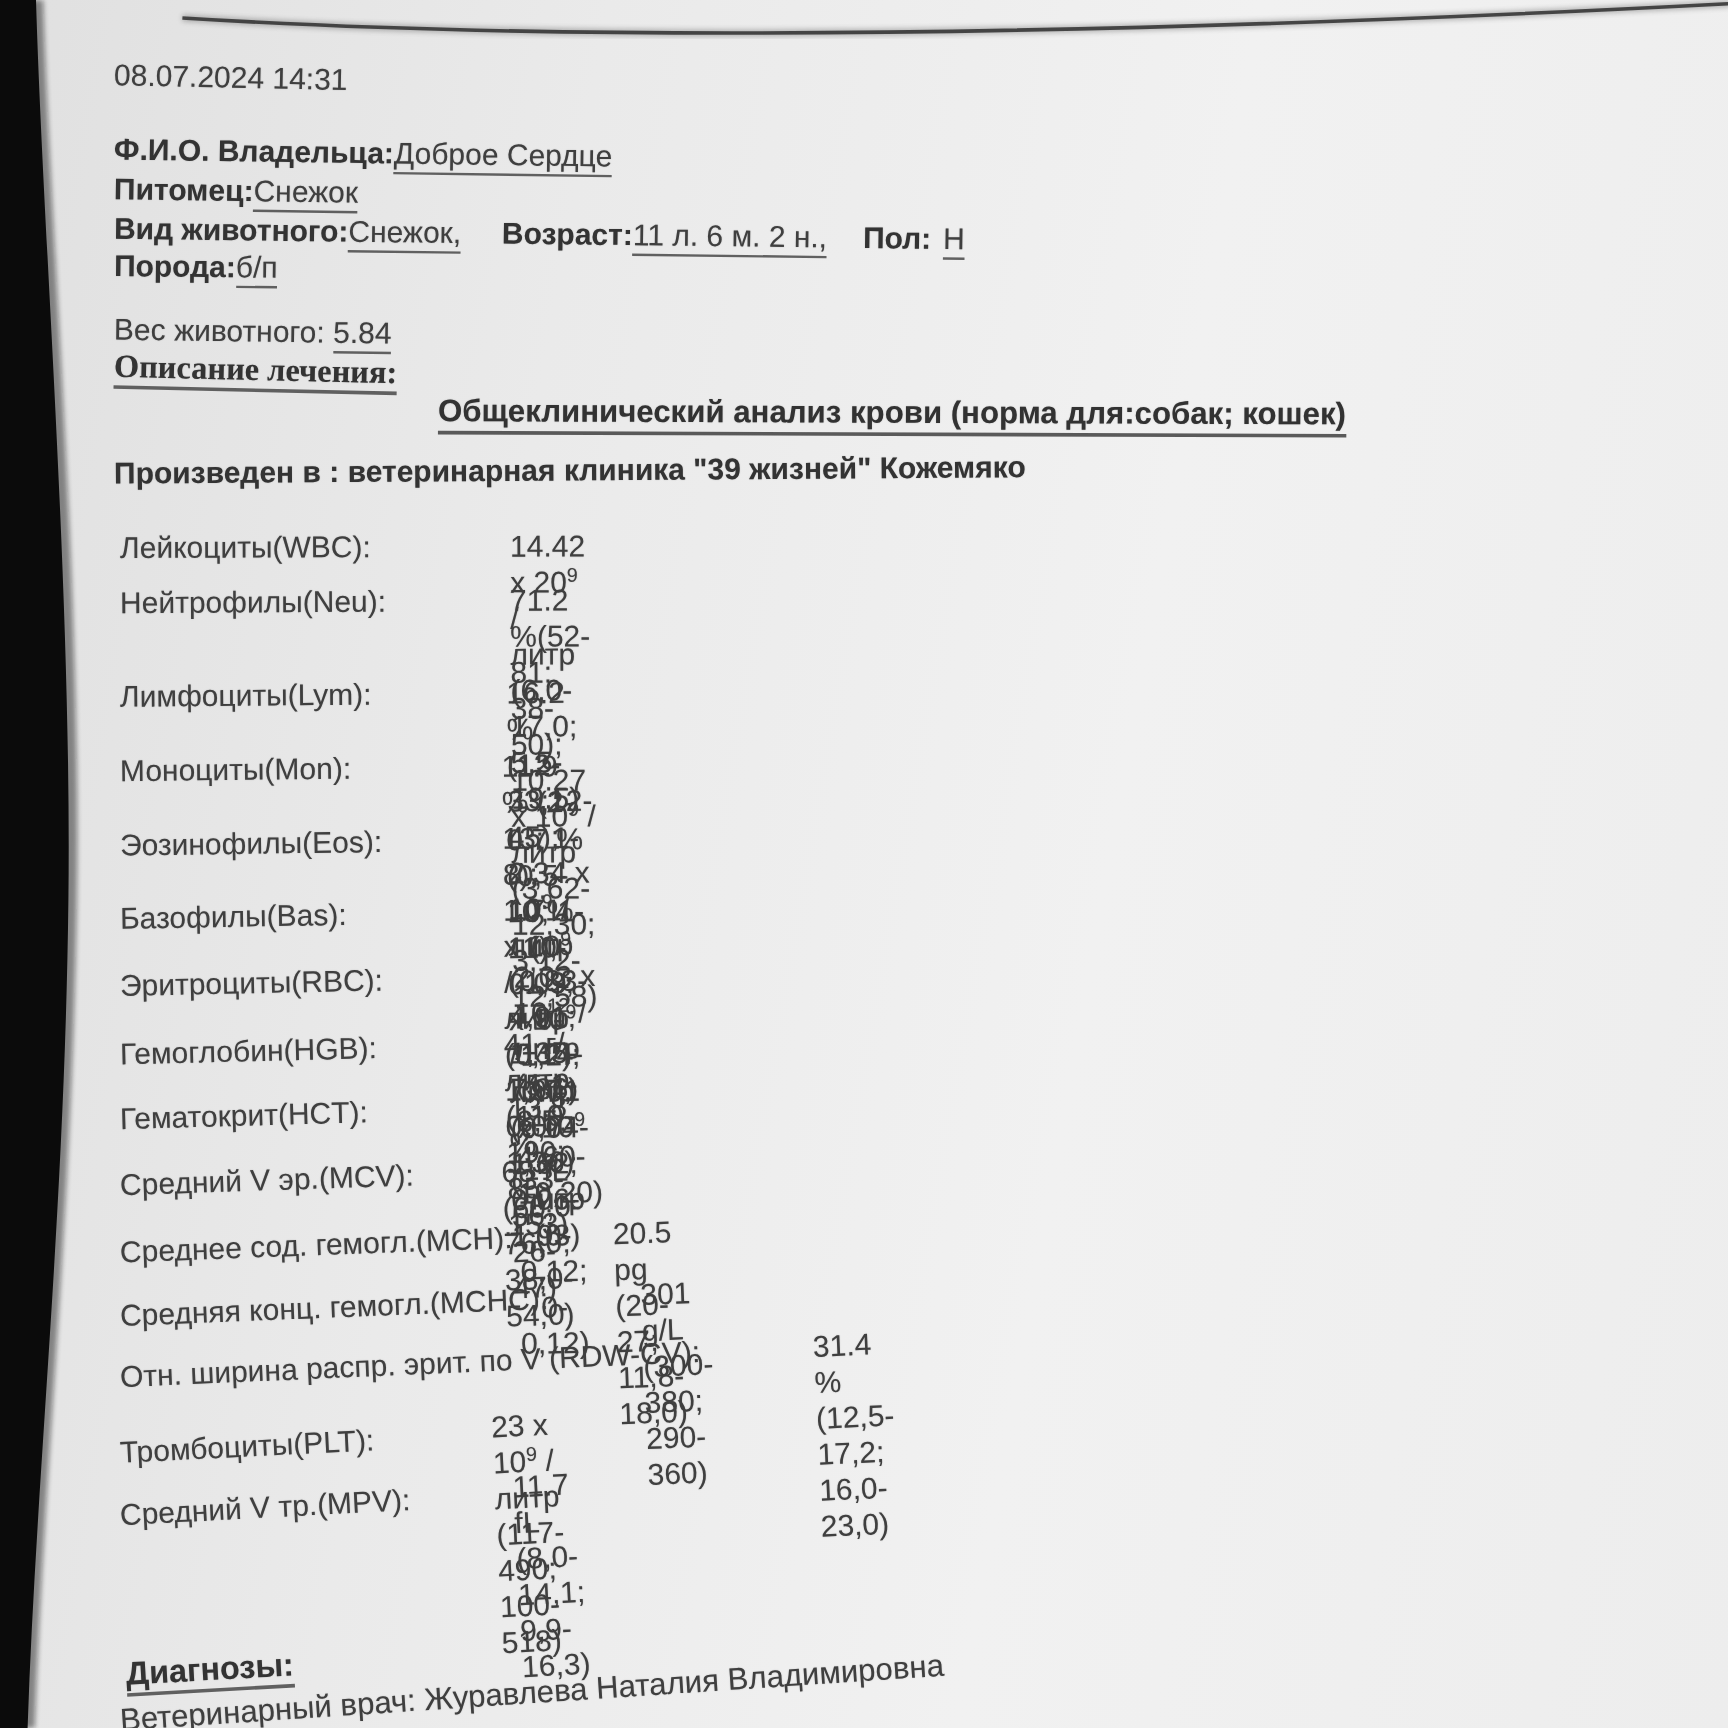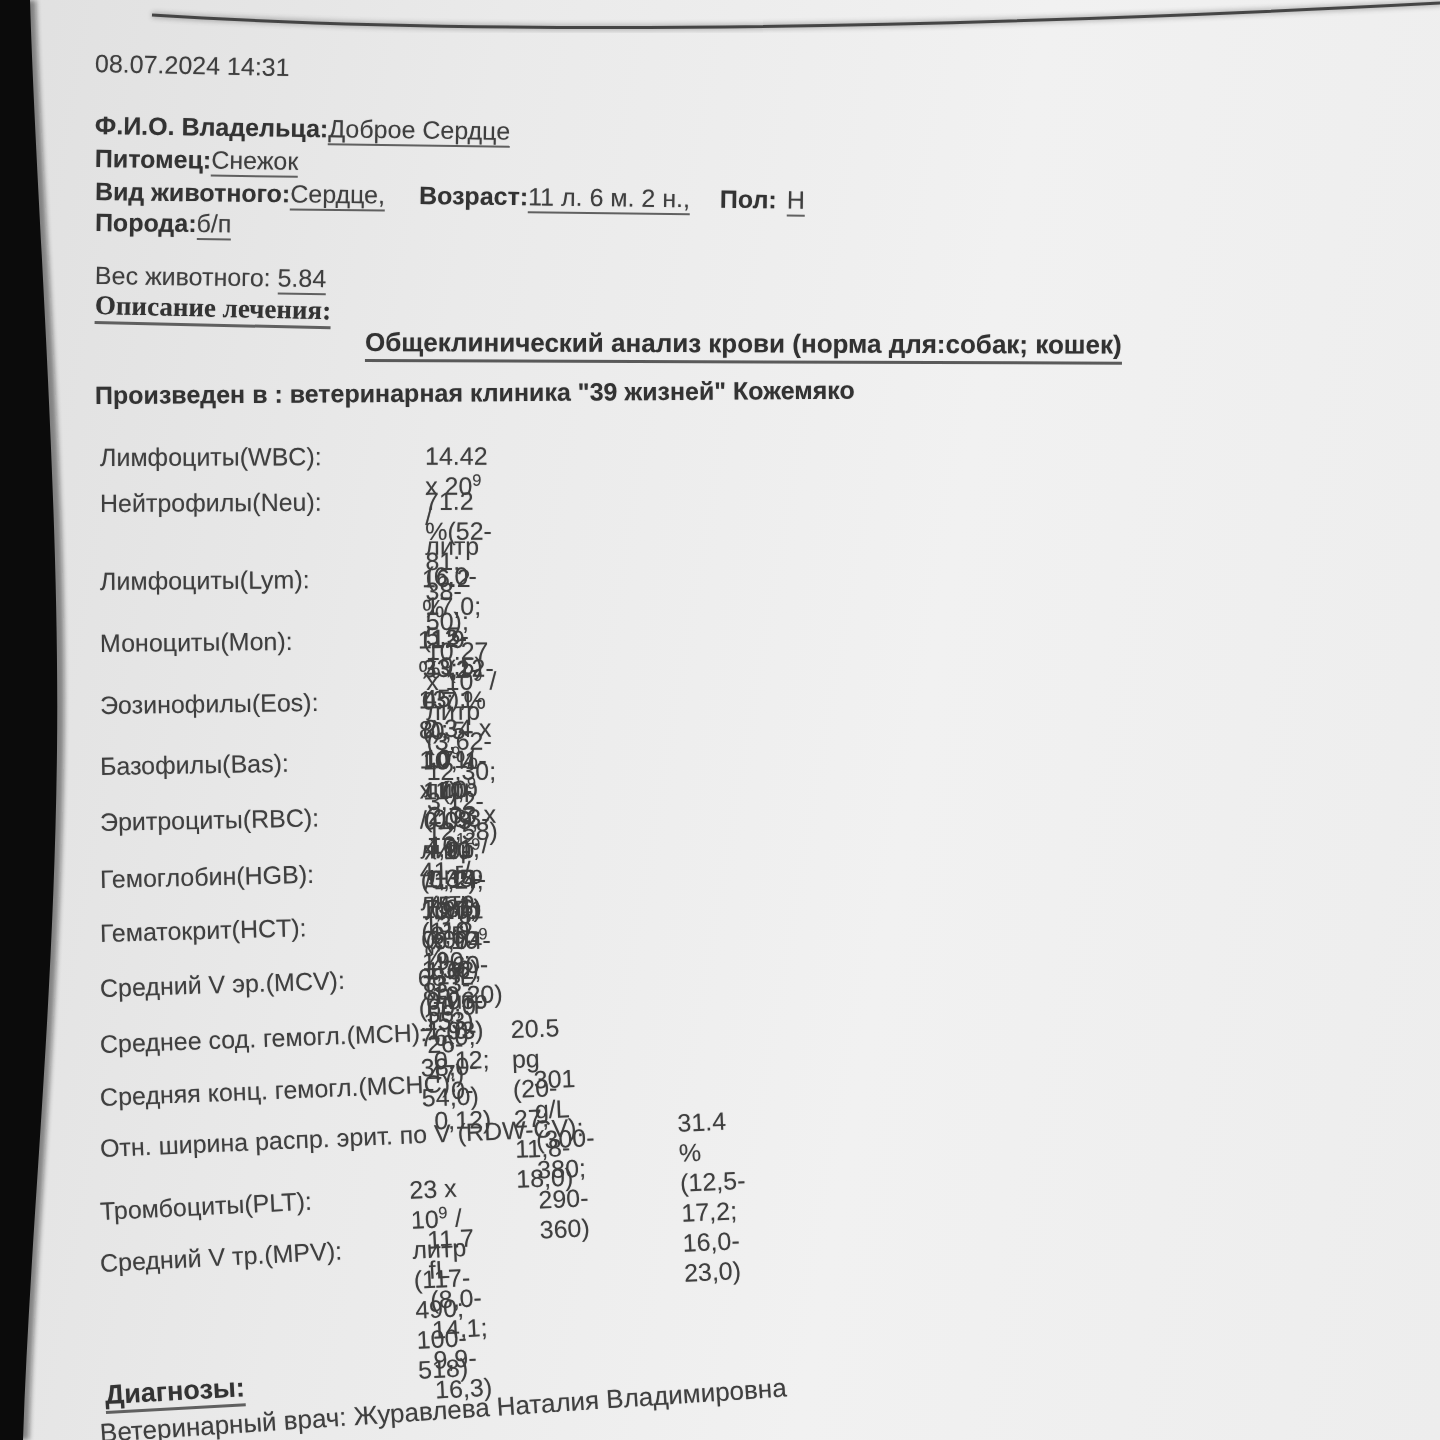--- a/index.html
+++ b/index.html
@@ -41,33 +41,33 @@
     <path d="M152,15 C520,38 1000,26 1442,3" stroke="#303030" stroke-width="6" fill="none" opacity="0.3" filter="url(#soft)"></path>
     <path d="M152,15 C520,38 1000,26 1442,3" stroke="#333" stroke-width="3" fill="none" opacity="0.88"></path>
   </svg>
 
   <div class="line" style="left:95px;top:48px;transform:rotate(1.2deg);">08.07.2024 14:31</div>
 
   <div class="line" style="left:95px;top:110px;transform:rotate(0.8deg);"><span class="b">Ф.И.О. Владельца:</span><span class="u">Доброе Сердце</span></div>
 
   <div class="line" style="left:95px;top:143px;transform:rotate(0.8deg);"><span class="b">Питомец:</span><span class="u">Снежок</span></div>
 
-  <div class="line" style="left:95px;top:176px;transform:rotate(0.7deg);"><span class="b">Вид животного:</span><span class="u">Сердце,</span><span class="b sp1">Возраст:</span><span class="u">11 л. 6 м. 2 н.,</span><span class="b sp2">Пол:</span><span class="u spc">Н</span></div>
+  <div class="line" style="left:95px;top:176px;transform:rotate(0.7deg);"><span class="b">Вид животного:</span><span class="u">Снежок,</span><span class="b sp1">Возраст:</span><span class="u">11 л. 6 м. 2 н.,</span><span class="b sp2">Пол:</span><span class="u spc">Н</span></div>
 
   <div class="line" style="left:95px;top:207px;transform:rotate(0.6deg);"><span class="b">Порода:</span><span class="u">б/п</span></div>
 
   <div class="line" style="left:95px;top:260px;transform:rotate(0.8deg);"><span>Вес животного: </span><span class="u">5.84</span></div>
 
   <div class="line serif" style="left:95px;top:290px;transform:rotate(1.3deg);"><span class="b u" style="border-bottom-width:3px;">Описание лечения:</span></div>
 
   <div class="line" style="left:365px;top:327px;transform:rotate(0.2deg);"><span class="title">Общеклинический анализ крови (норма для:собак; кошек)</span></div>
 
   <div class="line b" style="left:95px;top:380px;transform:rotate(-0.4deg);">Произведен в : ветеринарная клиника "39 жизней" Кожемяко</div>
 
-  <div class="row" style="top:442px;transform:rotate(-0.2deg);"><span class="rlabel">Лимфоциты(WBC):</span><span class="rvalue" style="left:325px;"><span>14.42 x 20</span><sup>9</sup><span> / литр (6,0-17,0; 5,5-19,5)</span></span></div>
+  <div class="row" style="top:442px;transform:rotate(-0.2deg);"><span class="rlabel">Лейкоциты(WBC):</span><span class="rvalue" style="left:325px;"><span>14.42 x 20</span><sup>9</sup><span> / литр (6,0-17,0; 5,5-19,5)</span></span></div>
 
   <div class="row" style="top:488px;transform:rotate(-0.35deg);"><span class="rlabel">Нейтрофилы(Neu):</span><span class="rvalue" style="left:325px;"><span>71.2 %(52-81; 38-50); 10.27 x 10</span><sup>9</sup><span> / литр (3,62-12,30; 3,12-12,58)</span></span></div>
 
   <div class="row" style="top:566px;transform:rotate(-0.5deg);"><span class="rlabel">Лимфоциты(Lym):</span><span class="rvalue" style="left:322px;"><span>16.2 % (12-33;12-45); 2.34 x 10</span><sup>9</sup><span> / литр (0,83-4,91; 1,35-7,86)</span></span></div>
 
   <div class="row" style="top:628px;transform:rotate(-0.65deg);"><span class="rlabel">Моноциты(Mon):</span><span class="rvalue" style="left:318px;"><span>11.9 % (2-13; 1-8);     1.71 x 10</span><sup>9</sup><span> / литр (0,14-1,97; 0,07-1,36)</span></span></div>
 
   <div class="row" style="top:690px;transform:rotate(-0.8deg);"><span class="rlabel">Эозинофилы(Eos):</span><span class="rvalue" style="left:322px;"><span>0.7 % (0,5-10; 1-11); 0.09 x 10</span><sup>9</sup><span> / литр (0,04-1,62; 0,06-1,93)</span></span></div>
 
   <div class="row" style="top:751px;transform:rotate(-1deg);text-align:center;"><span class="rlabel">Базофилы(Bas):</span><span class="rvalue" style="left:328px;"><span>0 % (0-1,3; 0-1,2); 0.01 x 10</span><sup>9</sup><span> / литр (0-0,12; 0-0,12)</span></span></div>

